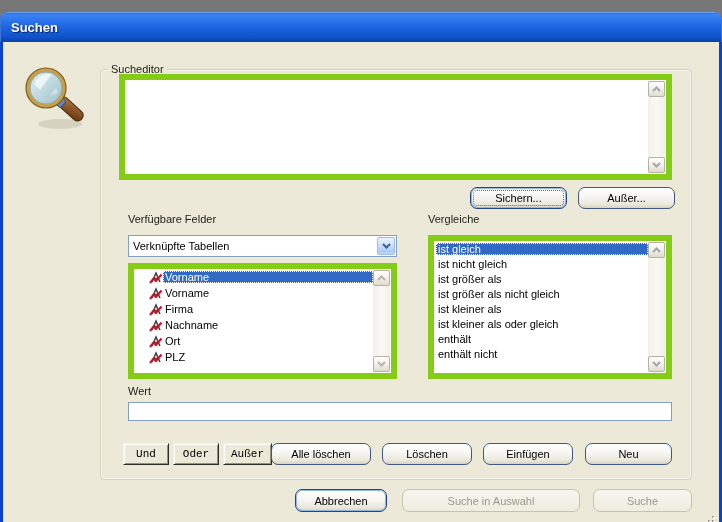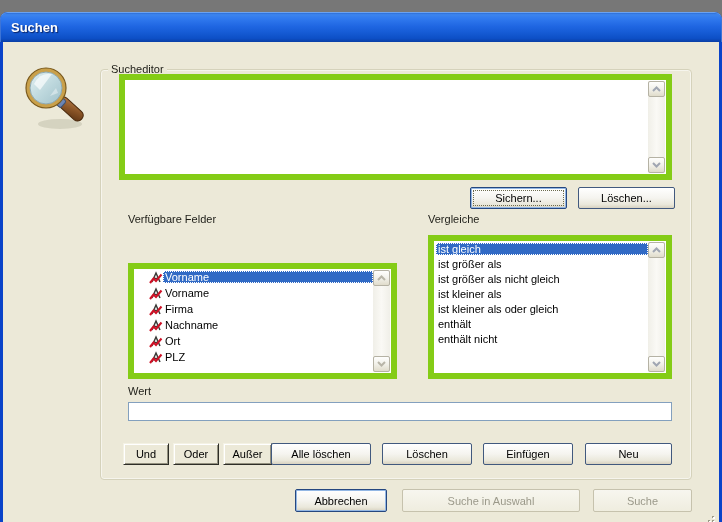--- a/index.html
+++ b/index.html
@@ -78,42 +78,42 @@
   .combo-btn{
     position:absolute;top:1px;right:1px;bottom:1px;width:18px;
     border:1px solid #9EBBE0;border-radius:2px;
     background:linear-gradient(180deg,#EAF3FE 0%,#CCE2FC 45%,#A9CBF4 85%,#C4DDF9 100%);
     display:flex;align-items:center;justify-content:center;padding:0;
   }
 
   
   .xp-btn{
     position:absolute;height:22px;
-    border:1px solid #41597E;border-radius:2px;
+    border:1px solid #41597E;border-radius:7px;
     background:linear-gradient(180deg,#FFFFFF 0%,#F5F4EF 50%,#EAE8DB 82%,#D8D2C0 100%);
     font-family:inherit;font-size:11px;color:#000;
     padding:0;cursor:default;
   }
   .xp-btn.default{
     border-color:#25477F;
     box-shadow:inset 0 0 0 1px #93B7E4;
   }
   .xp-btn.focused{outline:1px dotted #6d6c4e;outline-offset:-4px;}
   .xp-btn:disabled{
     background:linear-gradient(180deg,#F7F6EF,#EFEDDF);
     border-color:#C6C2AD;color:#9B998A;
   }
 
   
   .classic-btn{
     position:absolute;height:22px;
     background:#ECE9D8;
     border:1px solid;border-color:#F4F2E4 #2E2E28 #2E2E28 #F4F2E4;
     box-shadow:inset 1px 1px 0 #FFFFFF, inset -1px -1px 0 #93917F;
-    font-family:Liberation Sans, sans-serif;font-size:11px;color:#000;padding:0 2px;cursor:default;
+    font-family:Liberation Mono, monospace;font-size:11px;color:#000;padding:0 2px;cursor:default;
   }
 
   
   .textbox{
     position:absolute;background:#fff;border:1px solid #83A0BE;
     font-family:inherit;font-size:11px;padding:2px 3px;
   }
 
   
   .grip{position:absolute;right:5px;bottom:5px;width:14px;height:14px;}
@@ -178,24 +178,32 @@
       </button>
       <button class="sb-btn">
         <svg width="9" height="6" viewBox="0 0 9 6">
             <polyline points="1,1 4.5,4.5 8,1" fill="none" stroke="#A0A6B2" stroke-width="2"></polyline>
           </svg>
       </button>
     </div>
   </div>
 
   <button class="xp-btn default focused" style="left:470px;top:175px;width:97px;">Sichern...</button>
-  <button class="xp-btn" style="left:578px;top:175px;width:97px;">Löschen...</button>
+  <button class="xp-btn" style="left:578px;top:175px;width:97px;">Außer...</button>
 
   <span class="side-label" style="left:128px;top:201px;">Verfügbare Felder</span>
 
+  <div class="combo" style="left:128px;top:223px;width:269px;height:22px;">
+    <span class="combo-text">Verknüpfte Tabellen</span>
+    <button class="combo-btn">
+      <svg width="9" height="6" viewBox="0 0 9 6">
+          <polyline points="1,1 4.5,4.5 8,1" fill="none" stroke="#3C5E93" stroke-width="2"></polyline>
+        </svg>
+    </button>
+  </div>
 
   <div class="list" style="left:128px;top:251px;width:269px;height:116px;padding-left:12px;">
 
       <div class="row selected" style="height:16px;width:calc(100% - 18px);">
         <span class="ficon">
           <svg width="14" height="13" viewBox="0 0 14 13">
             <path d="M3,11 L7,2 L11,11 M4.6,7.6 L9.4,7.6" fill="none" stroke="#3B3B38" stroke-width="1.5"></path>
             <polyline points="1,12 4.5,7.5 7,10 12.5,3.5" fill="none" stroke="#CE1126" stroke-width="2.1"></polyline>
           </svg>
         </span>
@@ -266,20 +274,23 @@
   </div>
 
   <span class="side-label" style="left:428px;top:201px;">Vergleiche</span>
 
   <div class="list" style="left:428px;top:223px;width:244px;height:144px;">
 
       <div class="row selected" style="height:15px;width:calc(100% - 18px);">
         <span class="row-label">ist gleich</span>
       </div>
 
+      <div class="row" style="height:15px;width:calc(100% - 18px);">
+        <span class="row-label">ist nicht gleich</span>
+      </div>
 
       <div class="row" style="height:15px;width:calc(100% - 18px);">
         <span class="row-label">ist größer als</span>
       </div>
 
       <div class="row" style="height:15px;width:calc(100% - 18px);">
         <span class="row-label">ist größer als nicht gleich</span>
       </div>
 
       <div class="row" style="height:15px;width:calc(100% - 18px);">

